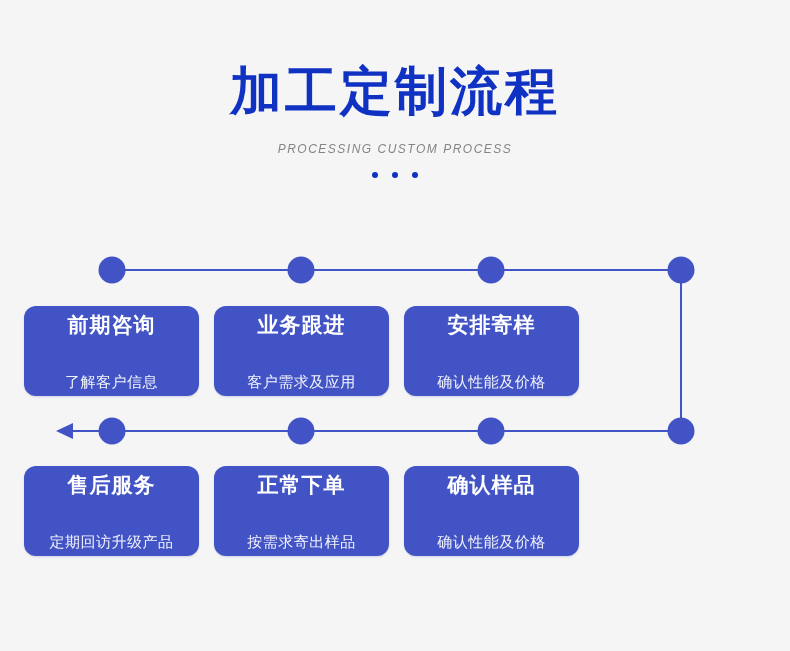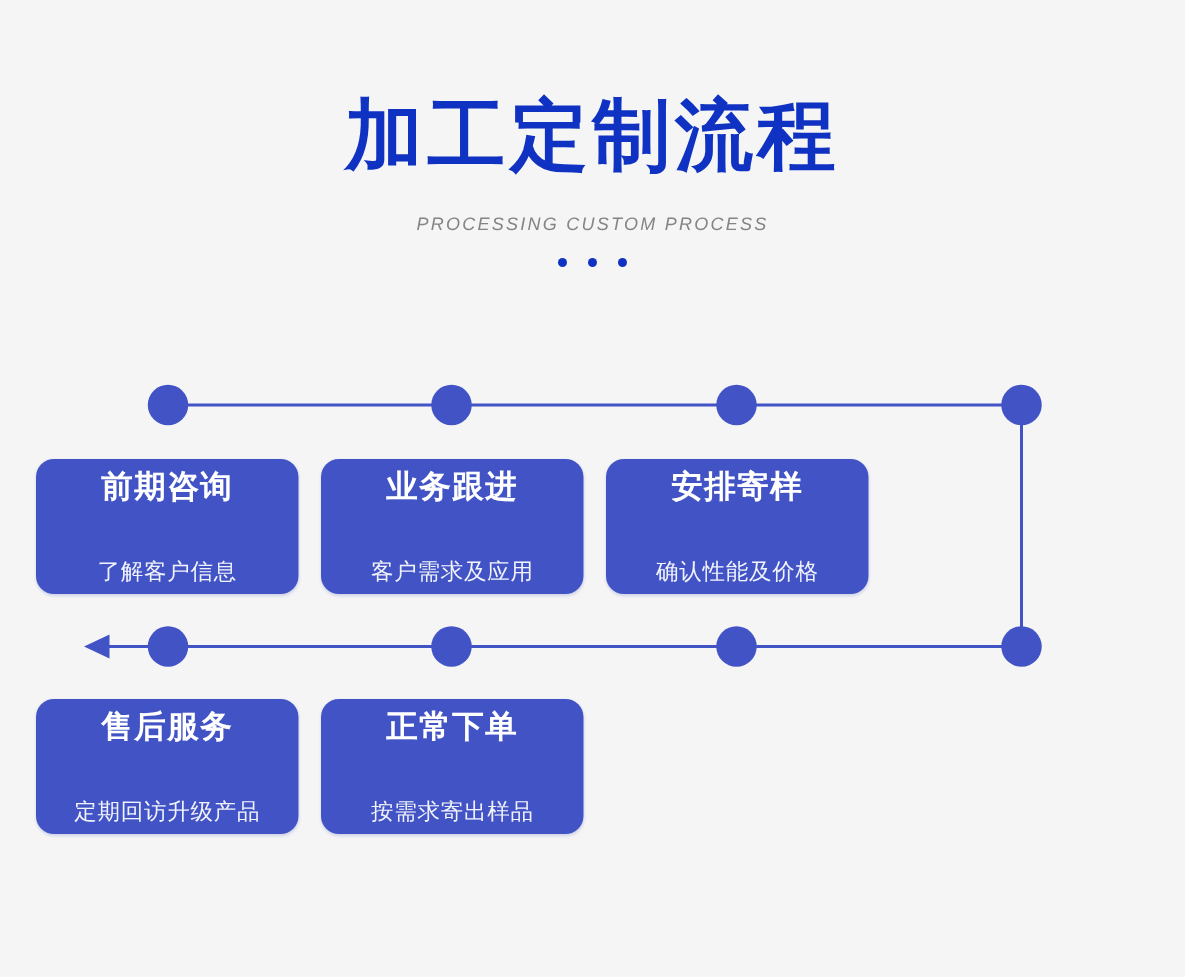--- a/index.html
+++ b/index.html
@@ -179,15 +179,19 @@
 
   <div class="card-row row2">
     <div class="step-card">
       <div class="step-title">售后服务</div>
       <div class="step-desc">定期回访升级产品</div>
     </div>
     <div class="step-card">
       <div class="step-title">正常下单</div>
       <div class="step-desc">按需求寄出样品</div>
     </div>
+    <div class="step-card">
+      <div class="step-title">确认样品</div>
+      <div class="step-desc">确认性能及价格</div>
+    </div>
   </div>
 
 </div>
 
 </body></html>

